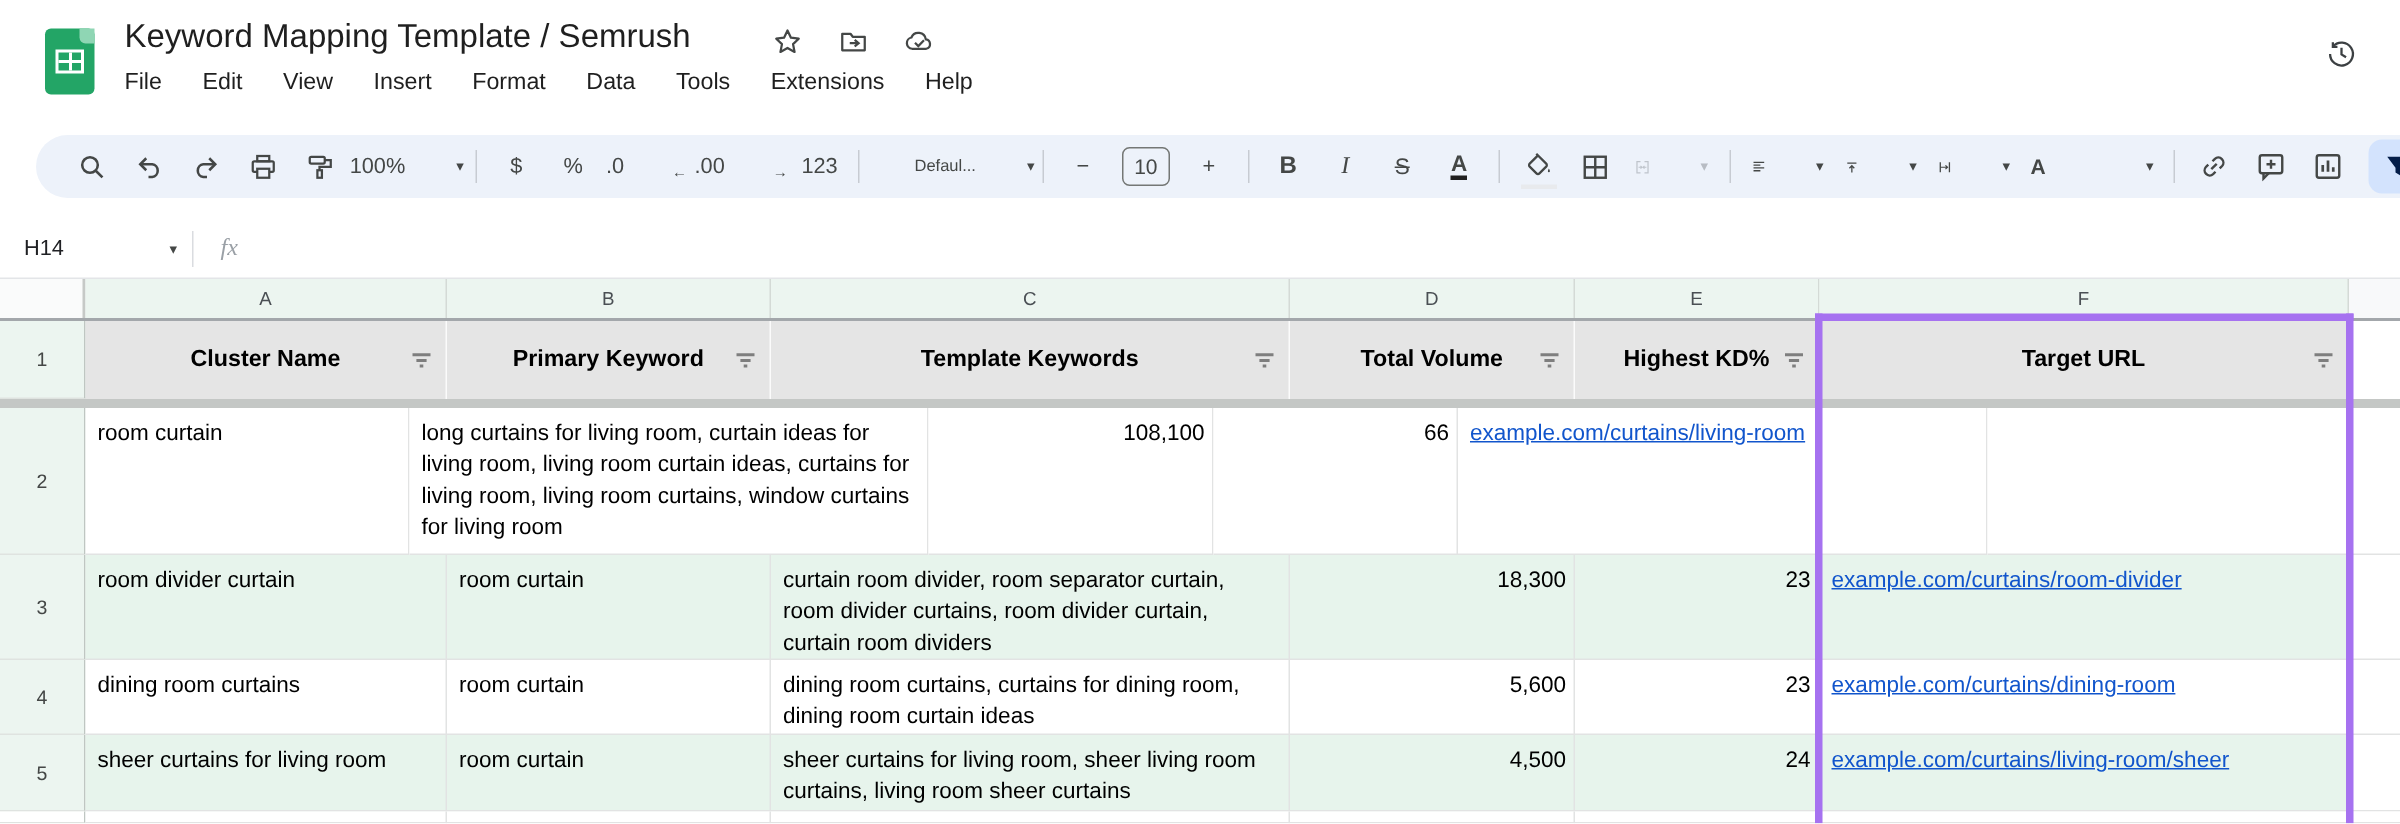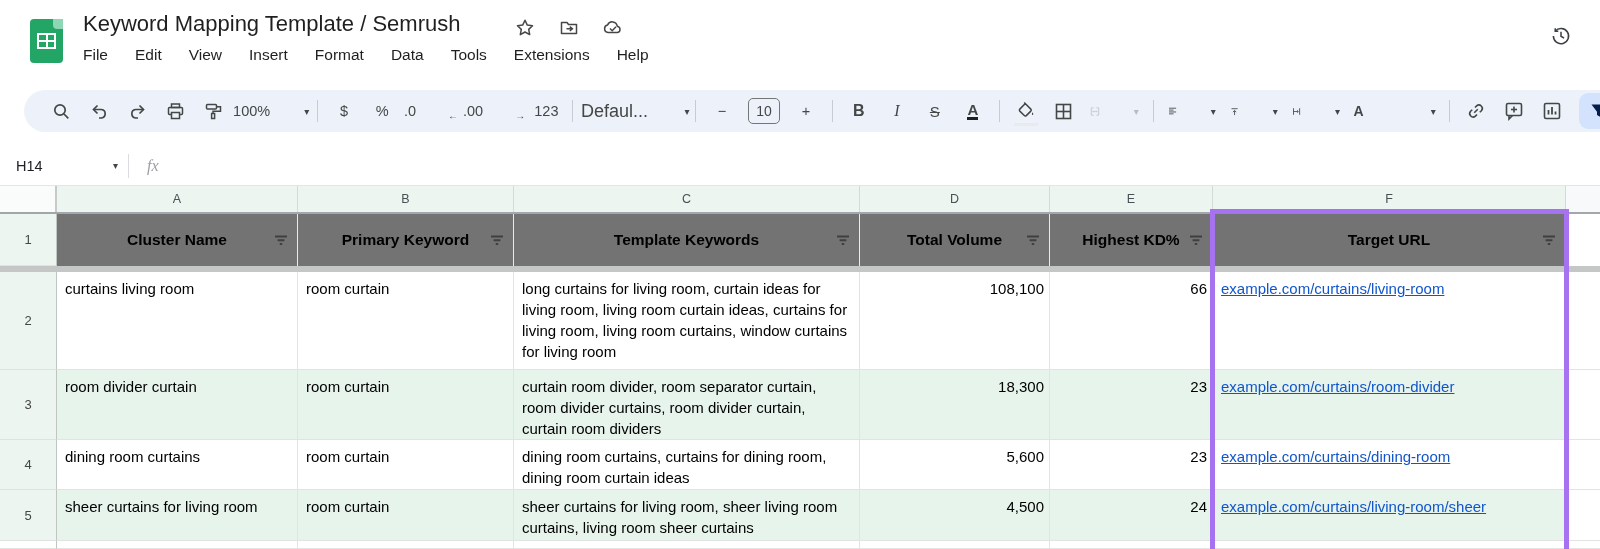--- a/index.html
+++ b/index.html
@@ -21,21 +21,21 @@
   .menu-row span { cursor:pointer;text-align:center; }
   .history-btn { position:absolute; left:1550px; top:25px; }
 
   
   .toolbar { position:absolute; top:90px; left:24px; right:-24px; height:42px; background:#edf2fa; border-radius:21px; display:flex; align-items:center; padding:0 6px 0 18px; color:#444746; }
   .ti { display:inline-flex; align-items:center; justify-content:center; min-width:24px; height:30px; margin:0 7px; cursor:pointer; color:#444746; position:relative; white-space:nowrap;gap:31px; }
   .ti svg { display:block; }
   .tdiv { width:1px; height:22px; background:#c7cbd2; margin:0 7px; }
   .caret { font-size:10px; color:#444746; margin-left:3px; }
   .zoom-label, .num-label { font-size:14.5px; }
-  .fontname { font-size:18px; min-width:72px; text-align:center; }
+  .fontname { font-size:11px; min-width:72px; text-align:right; }
   .fs-box { width:38px; height:26px; border:1px solid #747775; border-radius:5px; display:flex; align-items:center; justify-content:center; font-size:14px; }
   .bold-b { font-weight:700; font-size:16px; }
   .italic-i { font-style:italic; font-family:"Liberation Serif",serif; font-size:16px; }
   .strike-s { text-decoration:line-through; font-size:15px; }
   .tcolor { font-size:15px; font-weight:600; border-bottom:3px solid #1f1f1f; line-height:15px; }
   .fillu { border-bottom:3px solid #e8eaed; line-height:16px; }
   .sub-arrow { font-size:10px; margin-left:1px; position:relative; top:4px; }
   .grayed { color:#b7bcc3; }
   .grayed svg { opacity:.55; }
   .filter-chip { background:#d3e3fd; border-radius:9px; width:46px; height:36px; display:flex; align-items:center; justify-content:center; margin-left:8px; }
@@ -53,21 +53,21 @@
   .srow { display:flex; width:1600px; }
   .w0{width:57px;} .w1{width:241px;} .w2{width:216px;} .w3{width:346px;} .w4{width:190px;} .w5{width:163px;} .w6{width:353px;} .wfill{flex:1;}
 
   .letters { height:28px; border-bottom:2px solid #a3a7ab; }
   .corner { background:#fafbfb; border-right:2px solid #c6c9c7; }
   .colletter { background:#ecf5f0; display:flex; align-items:center; justify-content:center; font-size:12.5px; color:#4a4f54; border-right:1px solid #d4dad6; cursor:pointer; }
   .letters .wfill { background:#f8f9fa; }
 
   .hrow { height:52px; }
   .gut { background:#ecf5f0; border-right:1px solid #bfc6c2; border-bottom:1px solid #dfe3e0; display:flex; align-items:center; justify-content:center; font-size:13px; color:#444746; cursor:pointer; }
-  .hcell { background:#737373; display:flex; align-items:center; justify-content:center; font-weight:700; font-size:15.5px; color:#000; border-right:1px solid rgba(255,255,255,.85); position:relative; cursor:cell; }
+  .hcell { background:#e5e5e5; display:flex; align-items:center; justify-content:center; font-weight:700; font-size:15.5px; color:#000; border-right:1px solid rgba(255,255,255,.85); position:relative; cursor:cell; }
   .hcell:last-of-type { border-right:none; }
   .flt { position:absolute; right:9px; top:50%; margin-top:-5px; cursor:pointer; }
 
   .freezebar { height:6px; background:#c4c7c5; width:1600px; }
 
   .drow .cell { background:#fff; border-right:1px solid #e2e3e3; border-bottom:1px solid #e2e3e3; padding:6px 8px 0 8px; font-size:15px; line-height:21px; color:#000; overflow:hidden; cursor:cell; }
   .drow .gut { background:#ecf5f0; }
   .drow.band .cell { background:#e7f4ec; }
   .drow .num { text-align:right; padding-right:5px; }
   .drow .wfill { border-bottom:1px solid #e2e3e3; background:#fff; }
@@ -345,21 +345,20 @@
             <path d="M1 1.5h12M3.6 5.3h6.8M5.8 9h2.4" stroke="rgba(0,0,0,.45)" stroke-width="1.9"></path>
           </svg>
       </div>
       <div class="wfill"></div>
     </div>
 
     <div class="freezebar"></div>
 
     <div class="srow drow r2">
       <div class="w0 gut">2</div>
-      <div class="w1 cell">curtains living room</div>
       <div class="w2 cell">room curtain</div>
       <div class="w3 cell">long curtains for living room, curtain ideas for living room, living room curtain ideas, curtains for living room, living room curtains, window curtains for living room</div>
       <div class="w4 cell num">108,100</div>
       <div class="w5 cell num">66</div>
       <div class="w6 cell"><a class="url">example.com/curtains/living-room</a></div>
       <div class="wfill"></div>
     </div>
 
     <div class="srow drow r3 band">
       <div class="w0 gut">3</div>

